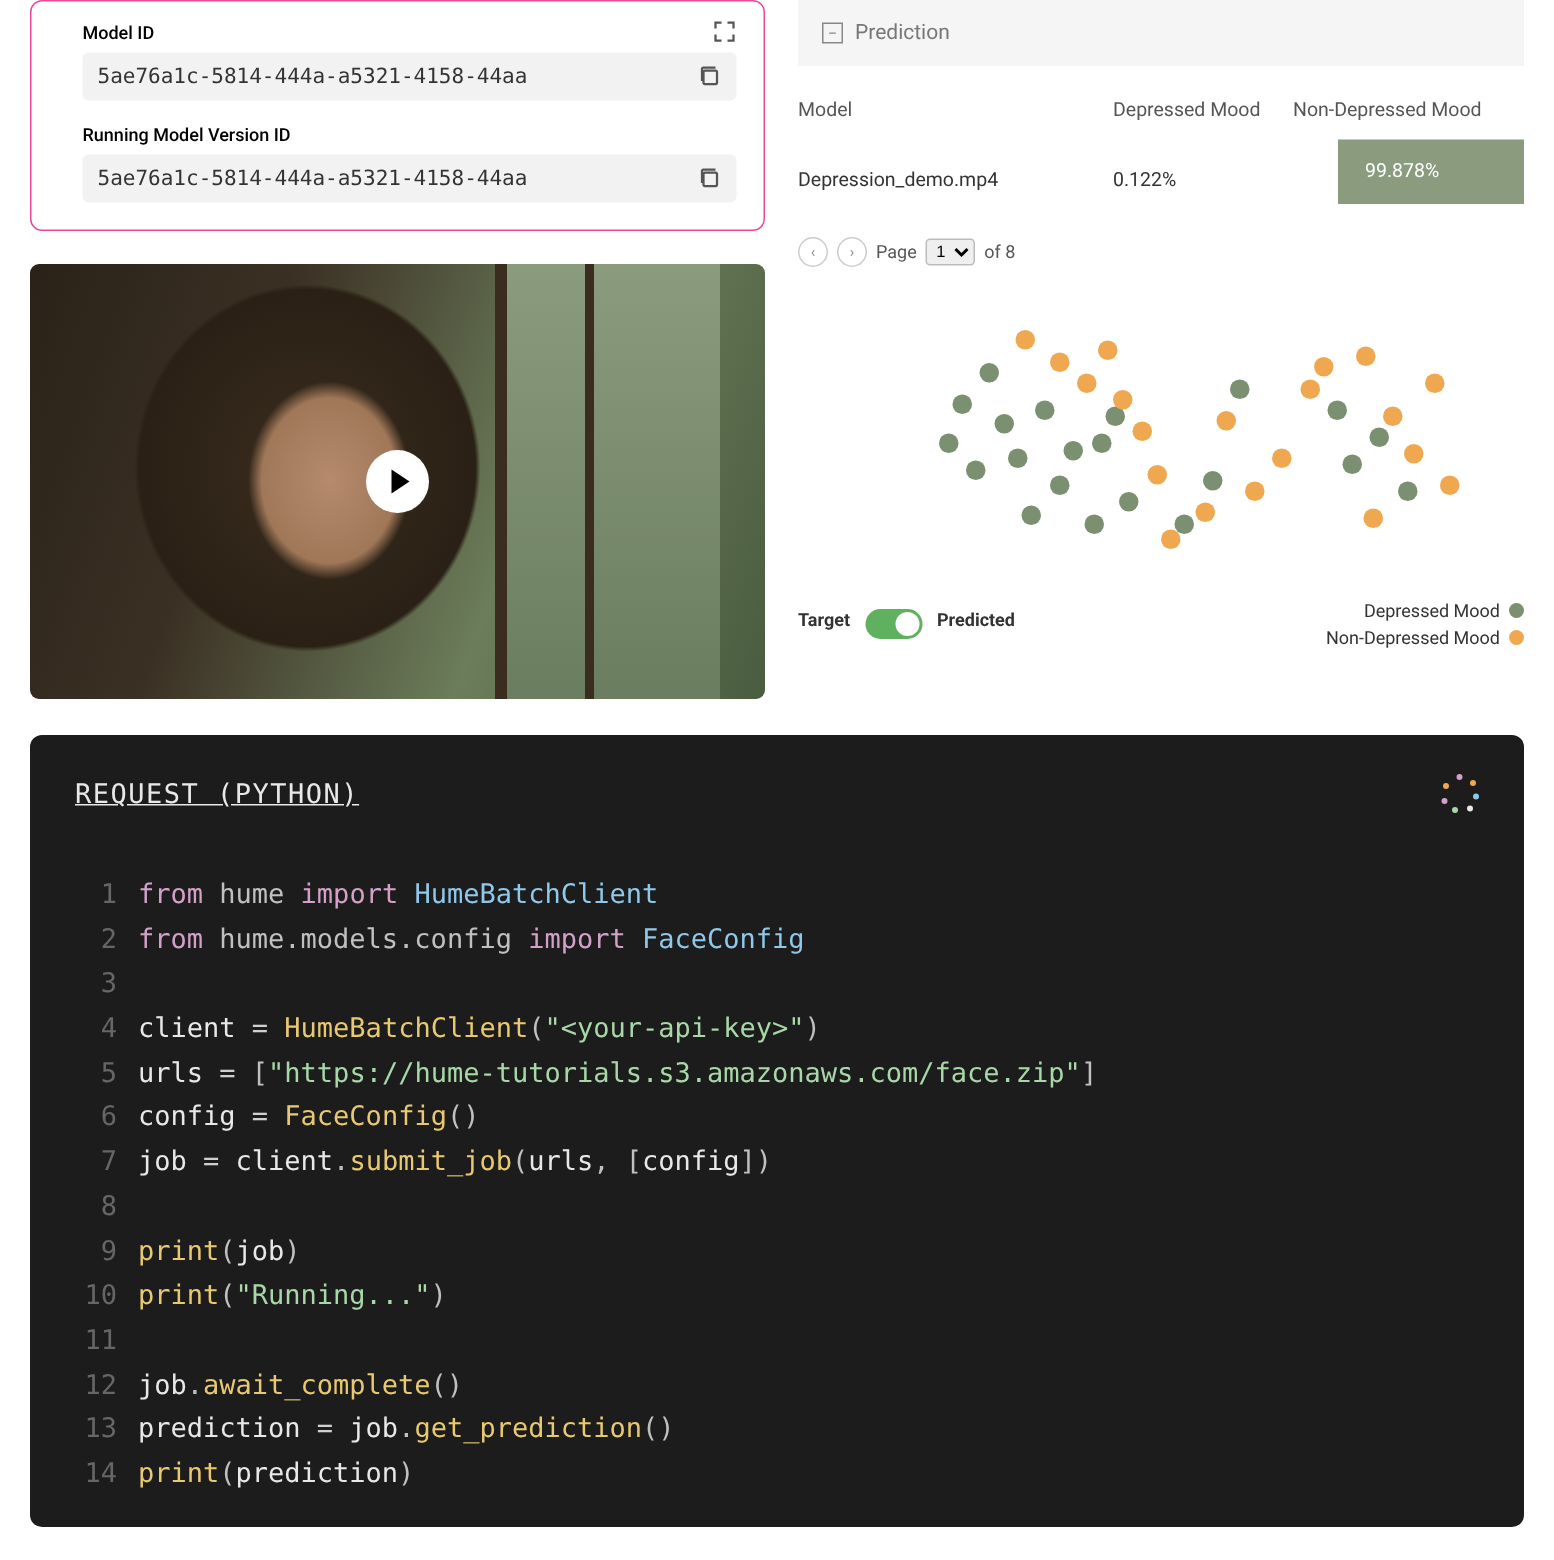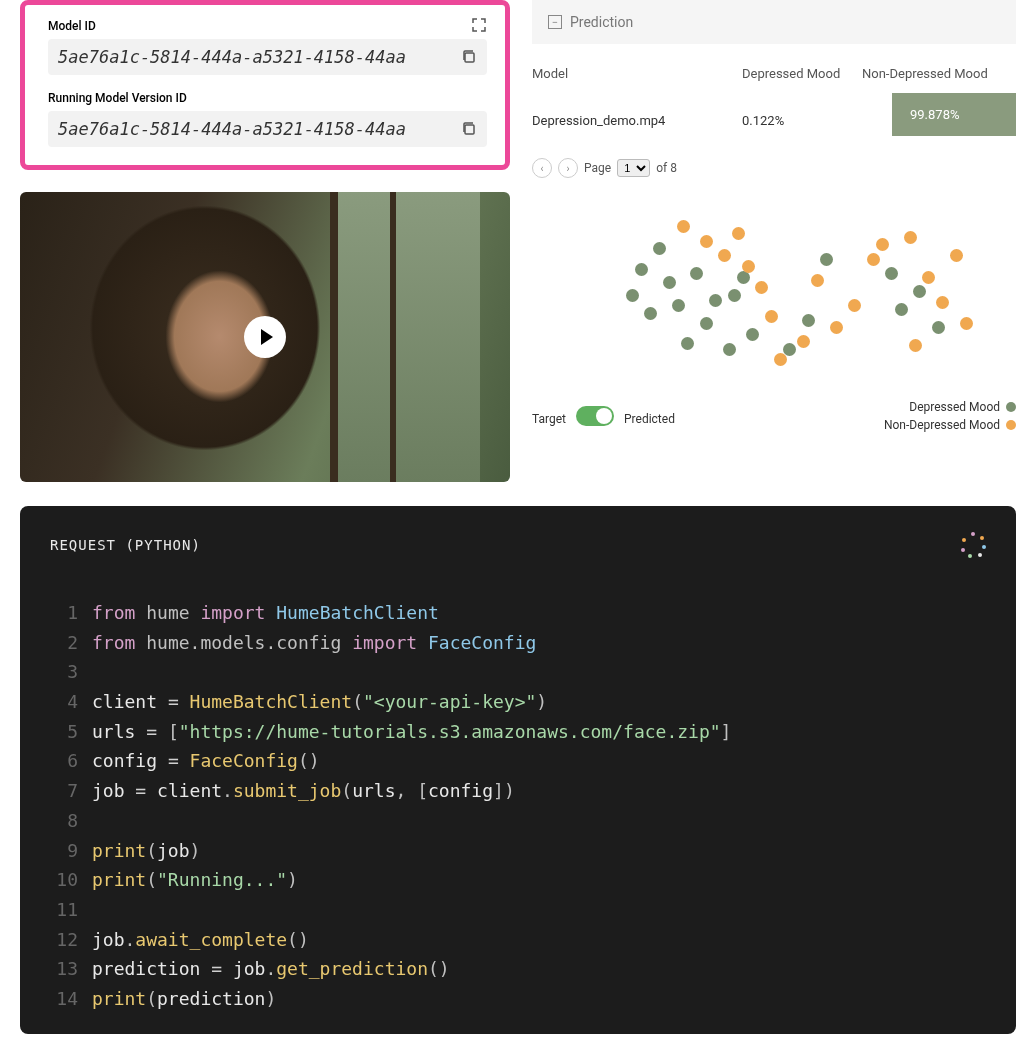--- a/index.html
+++ b/index.html
@@ -12,23 +12,23 @@
 .top-section {
   display: flex;
   gap: 22px;
   padding: 0 20px;
 }
 .left-col { width: 490px; }
 .right-col { width: 490px; }
 
 
 .model-card {
-  border: 5px solid #ec4899;
+  border: 1px solid #ec4899;
   border-radius: 8px;
-  padding: 14px 18px 18px 23px;
+  padding: 14px 18px 18px 34px;
   margin-top: 0;
 }
 .field-group { margin-bottom: 16px; position: relative; }
 .field-group:last-child { margin-bottom: 0; }
 .field-label {
   font-size: 12px;
   color: #000;
   font-weight: 500;
   margin-bottom: 6px;
   display: block;
@@ -36,23 +36,22 @@
 .field-input-wrap {
   display: flex;
   align-items: center;
   background: #f2f2f2;
   border-radius: 4px;
   padding: 8px 10px;
 }
 .field-value {
   flex: 1;
   font-family: "SF Mono", Menlo, Consolas, monospace;
-  font-size: 17px;
+  font-size: 14px;
   color: #333;
-  font-style: italic;
 }
 .copy-icon, .expand-icon {
   width: 16px; height: 16px;
   cursor: pointer;
   stroke: #555;
   fill: none;
   stroke-width: 1.5;
 }
 .expand-icon-wrap {
   position: absolute;
@@ -208,21 +207,21 @@
 .dot.o { background: #f0a850; }
 
 .scatter-footer {
   display: flex;
   align-items: center;
   justify-content: space-between;
   margin-top: 8px;
   font-size: 12px;
   color: #333;
 }
-.target-block { display: flex; align-items: flex-end; gap: 10px; }
+.target-block { display: flex; align-items: flex-start; gap: 10px; font-weight: bold; }
 .toggle {
   width: 38px; height: 20px;
   background: #5fb05f;
   border-radius: 10px;
   position: relative;
   cursor: pointer;
 }
 .toggle::after {
   content: "";
   position: absolute;
@@ -244,23 +243,24 @@
   font-family: "SF Mono", Menlo, Consolas, monospace;
 }
 .code-header {
   display: flex;
   justify-content: space-between;
   align-items: center;
   margin-bottom: 40px;
 }
 .code-title {
   color: #e8e8e8;
-  font-size: 14px;
+  font-size: 18px;
   letter-spacing: 1px;
   font-family: "SF Mono", Menlo, Consolas, monospace;
+  text-decoration: underline;
 }
 .spinner {
   width: 26px; height: 26px;
   position: relative;
 }
 .spinner span {
   position: absolute;
   width: 4px; height: 4px;
   border-radius: 50%;
 }

